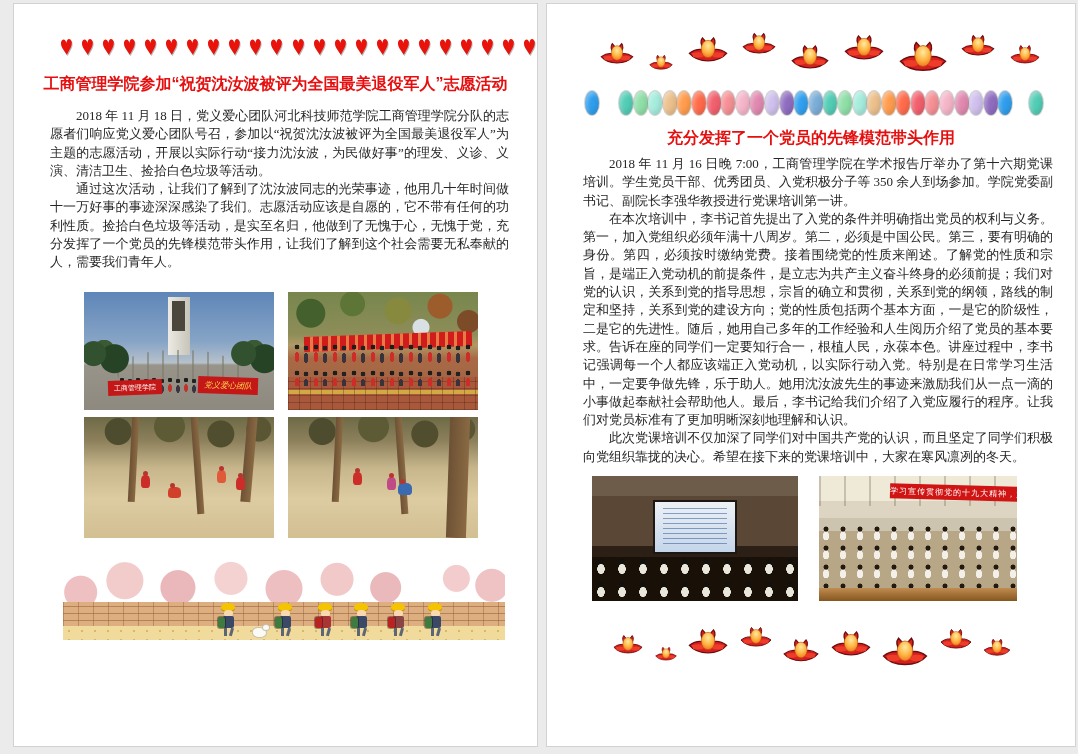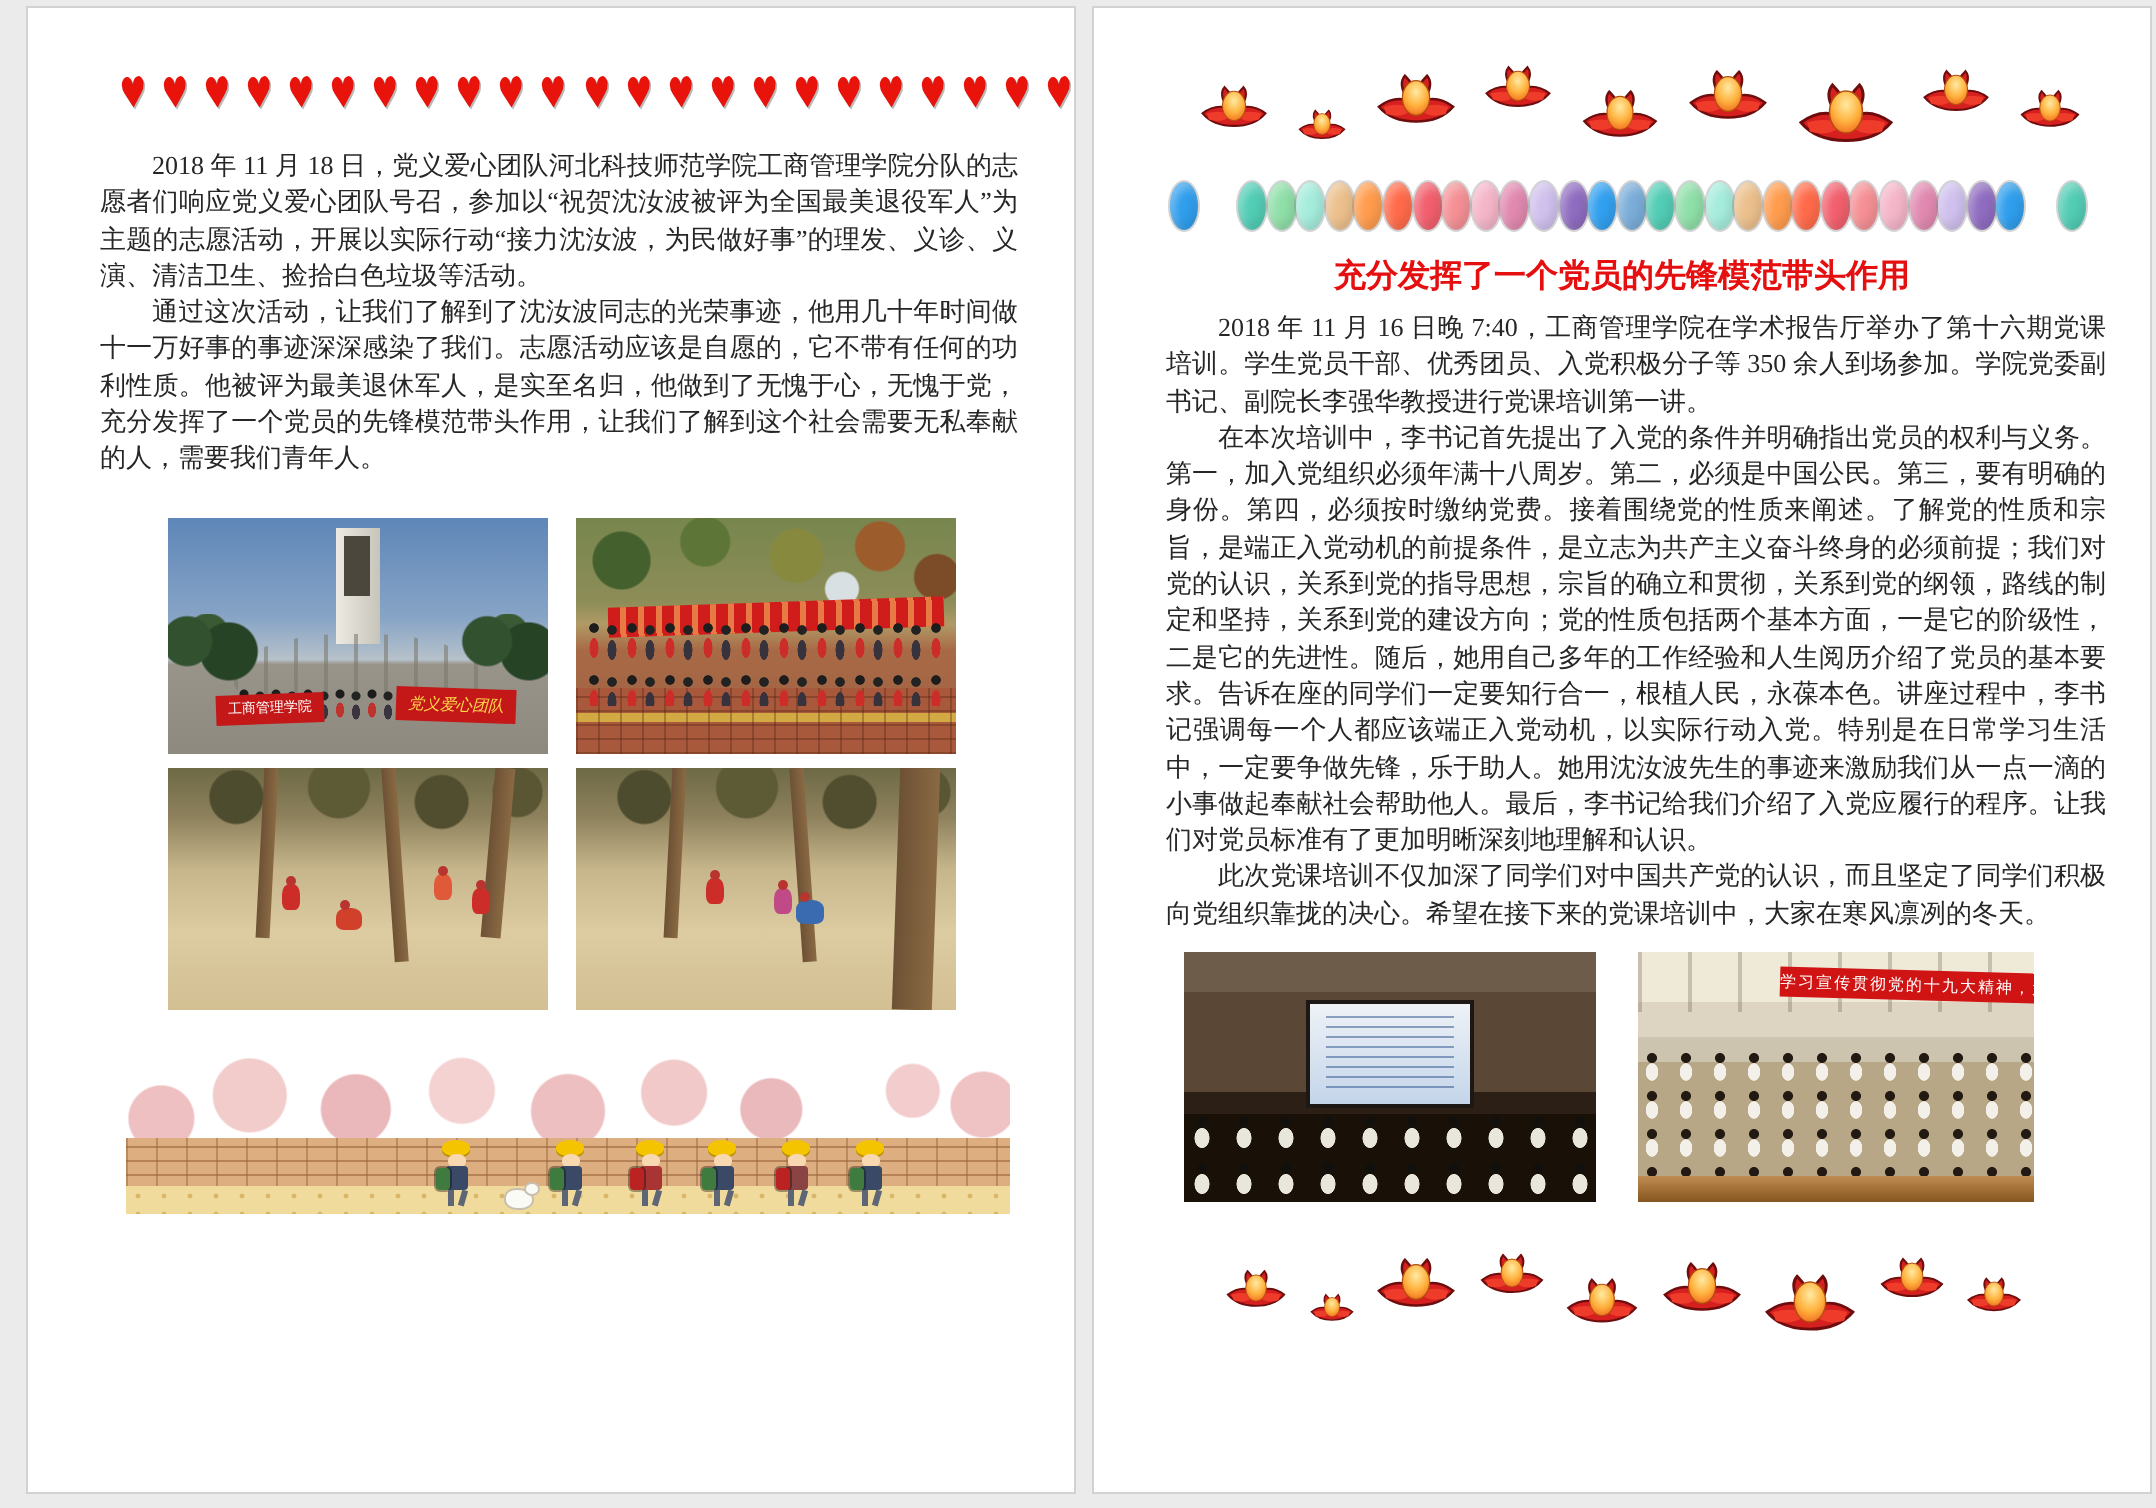--- a/index.html
+++ b/index.html
@@ -187,24 +187,25 @@
       <stop offset="0%" stop-color="#ffeaa2"></stop>
       <stop offset="55%" stop-color="#ffb23e"></stop>
       <stop offset="100%" stop-color="#f0661c"></stop>
     </radialGradient>
   </defs>
 </svg>
 
 <div class="page" id="page-left">
   <div class="hearts-row" id="hearts-row"><span class="heart" style="color: rgb(232, 20, 12);">♥</span><span class="heart" style="color: rgb(232, 20, 12);">♥</span><span class="heart" style="color: rgb(232, 20, 12);">♥</span><span class="heart" style="color: rgb(232, 20, 12);">♥</span><span class="heart" style="color: rgb(232, 20, 12);">♥</span><span class="heart" style="color: rgb(232, 20, 12);">♥</span><span class="heart" style="color: rgb(232, 20, 12);">♥</span><span class="heart" style="color: rgb(232, 20, 12);">♥</span><span class="heart" style="color: rgb(232, 20, 12);">♥</span><span class="heart" style="color: rgb(232, 20, 12);">♥</span><span class="heart" style="color: rgb(232, 20, 12);">♥</span><span class="heart" style="color: rgb(232, 20, 12);">♥</span><span class="heart" style="color: rgb(232, 20, 12);">♥</span><span class="heart" style="color: rgb(232, 20, 12);">♥</span><span class="heart" style="color: rgb(232, 20, 12);">♥</span><span class="heart" style="color: rgb(232, 20, 12);">♥</span><span class="heart" style="color: rgb(232, 20, 12);">♥</span><span class="heart" style="color: rgb(232, 20, 12);">♥</span><span class="heart" style="color: rgb(232, 20, 12);">♥</span><span class="heart" style="color: rgb(232, 20, 12);">♥</span><span class="heart" style="color: rgb(232, 20, 12);">♥</span><span class="heart" style="color: rgb(232, 20, 12);">♥</span><span class="heart" style="color: rgb(232, 20, 12);">♥</span></div>
 
+  <div class="doc-title">工商管理学院参加“祝贺沈汝波被评为全国最美退役军人”志愿活动</div>
 
   <div class="bodytext">
     <p>2018 年 11 月 18 日，党义爱心团队河北科技师范学院工商管理学院分队的志愿者们响应党义爱心团队号召，参加以“祝贺沈汝波被评为全国最美退役军人”为主题的志愿活动，开展以实际行动“接力沈汝波，为民做好事”的理发、义诊、义演、清洁卫生、捡拾白色垃圾等活动。</p>
-    <p>通过这次活动，让我们了解到了沈汝波同志的光荣事迹，他用几十年时间做十一万好事的事迹深深感染了我们。志愿活动应该是自愿的，它不带有任何的功利性质。他被评为最美退休军人，是实至名归，他做到了无愧于心，无愧于党，充分发挥了一个党员的先锋模范带头作用，让我们了解到这个社会需要无私奉献的人，需要我们青年人。</p>
+    <p>通过这次活动，让我们了解到了沈汝波同志的光荣事迹，他用几十年时间做十一万好事的事迹深深感染了我们。志愿活动应该是自愿的，它不带有任何的功利性质。捡拾白色垃圾等活动，是实至名归，他做到了无愧于心，无愧于党，充分发挥了一个党员的先锋模范带头作用，让我们了解到这个社会需要无私奉献的人，需要我们青年人。</p>
   </div>
 
   <div class="photo-grid">
     <div class="photo ph-a" id="ph1">
       <div class="mcol"></div>
       <div class="mbase"></div>
       <div class="tre l"></div>
       <div class="tre r"></div>
       <div class="crowd"></div>
       <div class="banner ban-l">工商管理学院</div>
@@ -393,21 +394,21 @@
       <div class="balloon" style="background: rgb(225, 137, 176);"></div>
       <div class="balloon" style="background: rgb(207, 192, 237);"></div>
       <div class="balloon" style="background: rgb(143, 108, 192);"></div>
       <div class="balloon" style="background: rgb(47, 158, 237);"></div>
       <div class="balloon" style="background: rgb(82, 205, 181);"></div>
     </div>
 
   <div class="doc-title">充分发挥了一个党员的先锋模范带头作用</div>
 
   <div class="bodytext">
-    <p>2018 年 11 月 16 日晚 7:40，工商管理学院在学术报告厅举办了第十六期党课培训。学生党员干部、优秀团员、入党积极分子等 350 余人到场参加。学院党委副书记、副院长李强华教授进行党课培训第一讲。</p>
+    <p>2018 年 11 月 16 日晚 7:00，工商管理学院在学术报告厅举办了第十六期党课培训。学生党员干部、优秀团员、入党积极分子等 350 余人到场参加。学院党委副书记、副院长李强华教授进行党课培训第一讲。</p>
     <p>在本次培训中，李书记首先提出了入党的条件并明确指出党员的权利与义务。第一，加入党组织必须年满十八周岁。第二，必须是中国公民。第三，要有明确的身份。第四，必须按时缴纳党费。接着围绕党的性质来阐述。了解党的性质和宗旨，是端正入党动机的前提条件，是立志为共产主义奋斗终身的必须前提；我们对党的认识，关系到党的指导思想，宗旨的确立和贯彻，关系到党的纲领，路线的制定和坚持，关系到党的建设方向；党的性质包括两个基本方面，一是它的阶级性，二是它的先进性。随后，她用自己多年的工作经验和人生阅历介绍了党员的基本要求。告诉在座的同学们一定要知行合一，根植人民，永葆本色。讲座过程中，李书记强调每一个人都应该端正入党动机，以实际行动入党。特别是在日常学习生活中，一定要争做先锋，乐于助人。她用沈汝波先生的事迹来激励我们从一点一滴的小事做起奉献社会帮助他人。最后，李书记给我们介绍了入党应履行的程序。让我们对党员标准有了更加明晰深刻地理解和认识。</p>
     <p>此次党课培训不仅加深了同学们对中国共产党的认识，而且坚定了同学们积极向党组织靠拢的决心。希望在接下来的党课培训中，大家在寒风凛冽的冬天。</p>
   </div>
 
   <div class="photo-row">
     <div class="photo" id="rp1">
       <div class="screen"></div>
       <div class="aud"></div>
     </div>
     <div class="photo" id="rp2">

